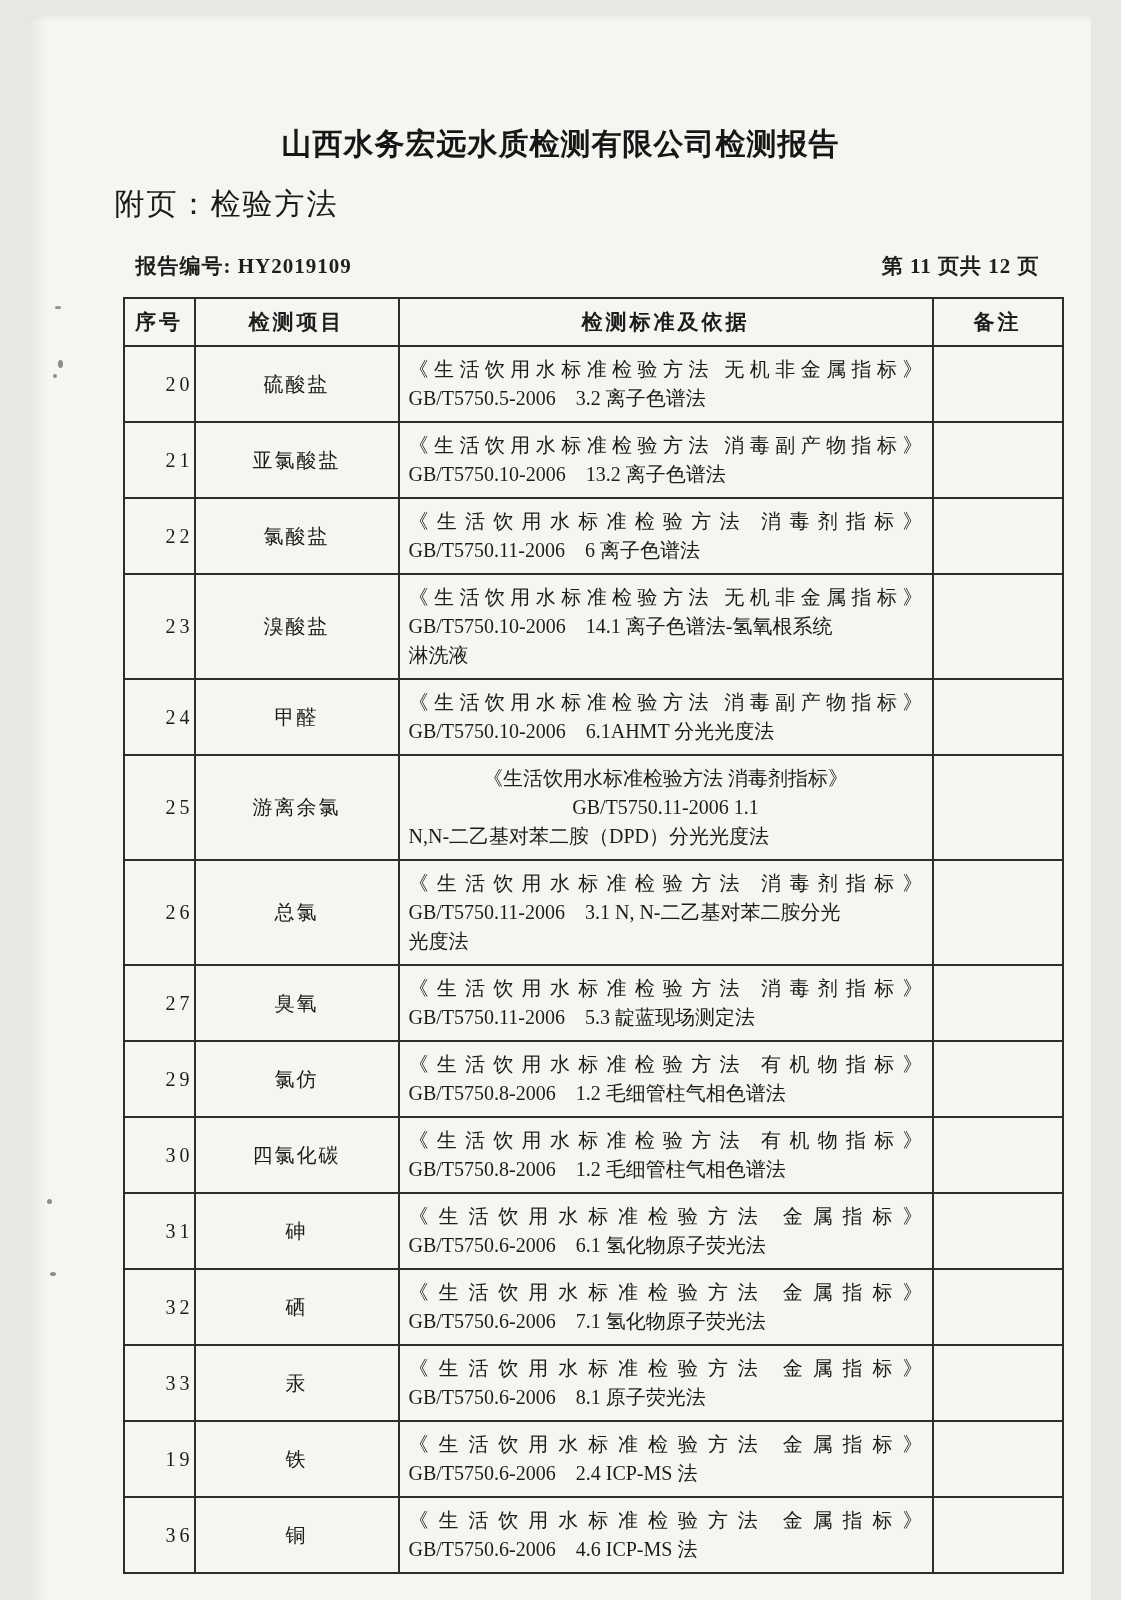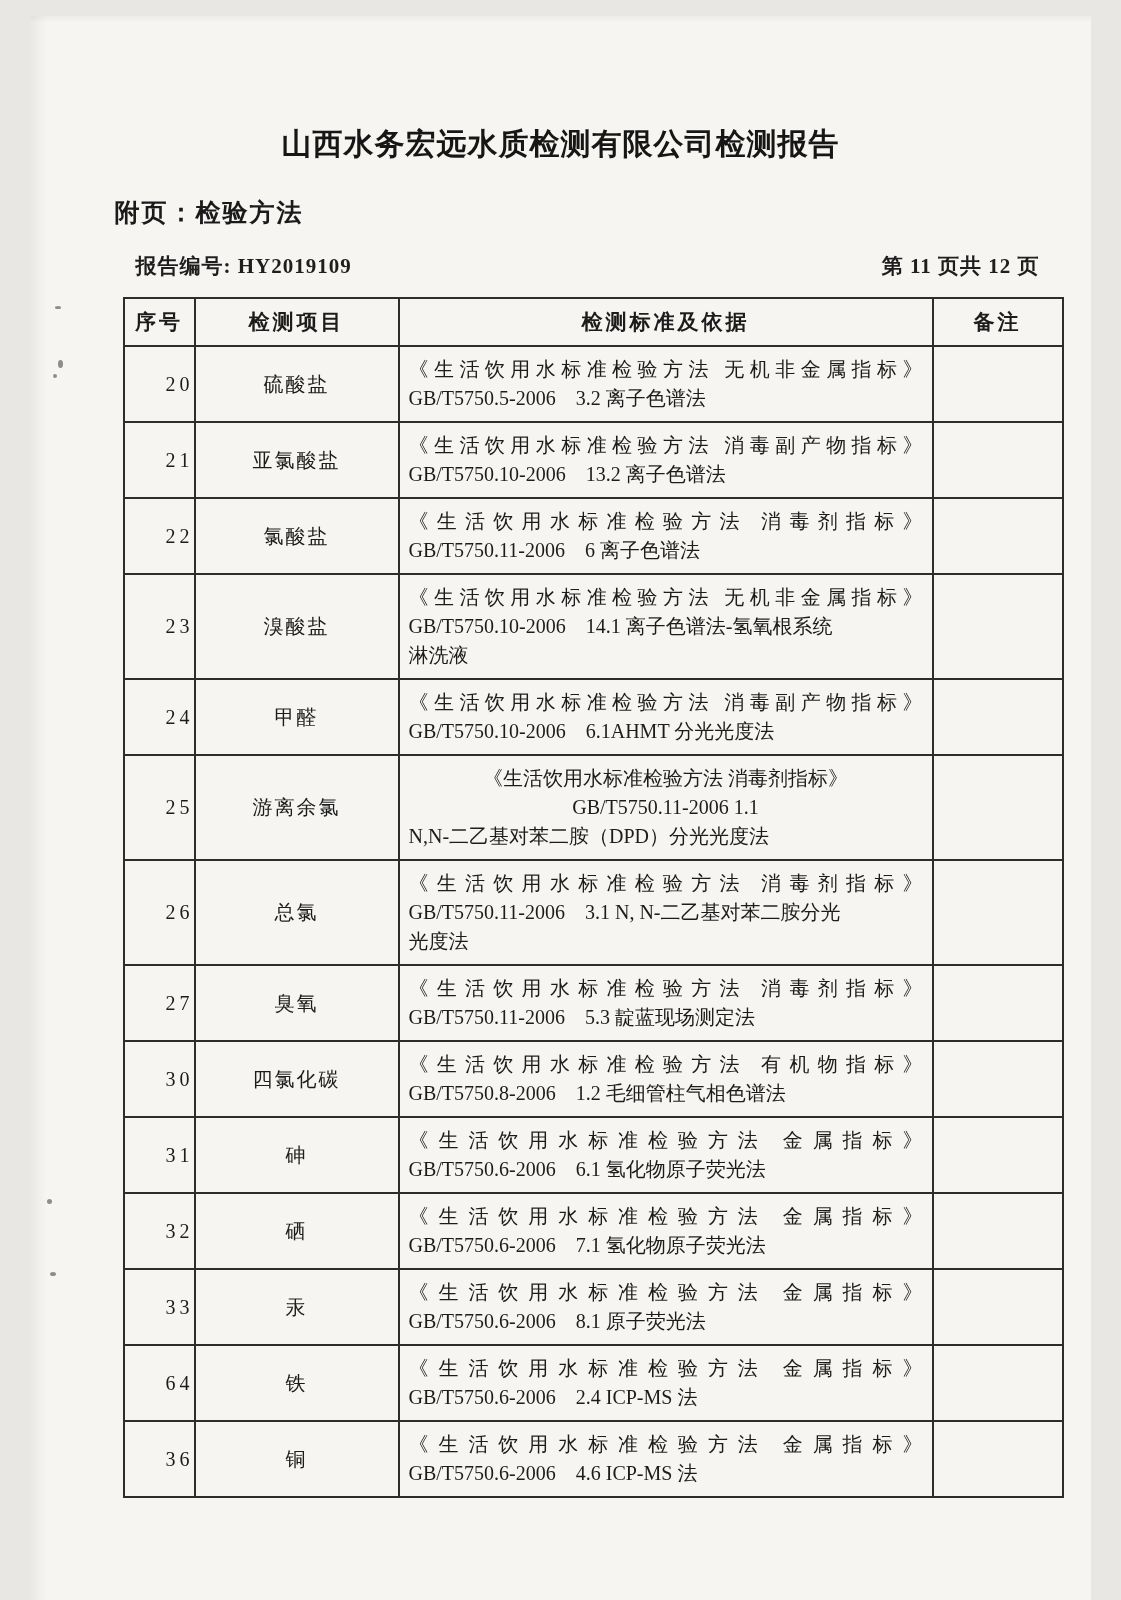--- a/index.html
+++ b/index.html
@@ -29,25 +29,25 @@
     margin: 0;
     text-align: center;
     font-family: "Liberation Sans", "DejaVu Sans", sans-serif;
     font-size: 30px;
     font-weight: 800;
     letter-spacing: 1px;
     color: #161616;
   }
   .subtitle {
     position: absolute;
-    top: 180px;
+    top: 168px;
     left: 84px;
     font-family: "Liberation Sans", "DejaVu Sans", sans-serif;
-    font-size: 25px;
-    font-weight: 700;
+    font-size: 30px;
+    font-weight: 400;
     letter-spacing: 2px;
     color: #1a1a1a;
   }
   .meta-row {
     position: absolute;
     top: 236px;
     left: 92px;
     width: 939px;
     display: flex;
     justify-content: space-between;
@@ -216,20 +216,29 @@
     <td class="c-no">27</td>
     <td class="c-item">臭氧</td>
     <td class="c-std">
             <div class="l-j">《生活饮用水标准检验方法 消毒剂指标》</div>
             <div class="l-l">GB/T5750.11-2006　5.3 靛蓝现场测定法</div>
           </td>
     <td class="c-remark"></td>
   </tr>
 
 
+  <tr>
+    <td class="c-no">29</td>
+    <td class="c-item">氯仿</td>
+    <td class="c-std">
+            <div class="l-j">《生活饮用水标准检验方法 有机物指标》</div>
+            <div class="l-l">GB/T5750.8-2006　1.2 毛细管柱气相色谱法</div>
+          </td>
+    <td class="c-remark"></td>
+  </tr>
 
   <tr>
     <td class="c-no">30</td>
     <td class="c-item">四氯化碳</td>
     <td class="c-std">
             <div class="l-j">《生活饮用水标准检验方法 有机物指标》</div>
             <div class="l-l">GB/T5750.8-2006　1.2 毛细管柱气相色谱法</div>
           </td>
     <td class="c-remark"></td>
   </tr>
@@ -258,21 +267,21 @@
     <td class="c-no">33</td>
     <td class="c-item">汞</td>
     <td class="c-std">
             <div class="l-j">《生活饮用水标准检验方法 金属指标》</div>
             <div class="l-l">GB/T5750.6-2006　8.1 原子荧光法</div>
           </td>
     <td class="c-remark"></td>
   </tr>
 
   <tr>
-    <td class="c-no">64</td>
+    <td class="c-no">19</td>
     <td class="c-item">铁</td>
     <td class="c-std">
             <div class="l-j">《生活饮用水标准检验方法 金属指标》</div>
             <div class="l-l">GB/T5750.6-2006　2.4 ICP-MS 法</div>
           </td>
     <td class="c-remark"></td>
   </tr>
 
 
   <tr>

